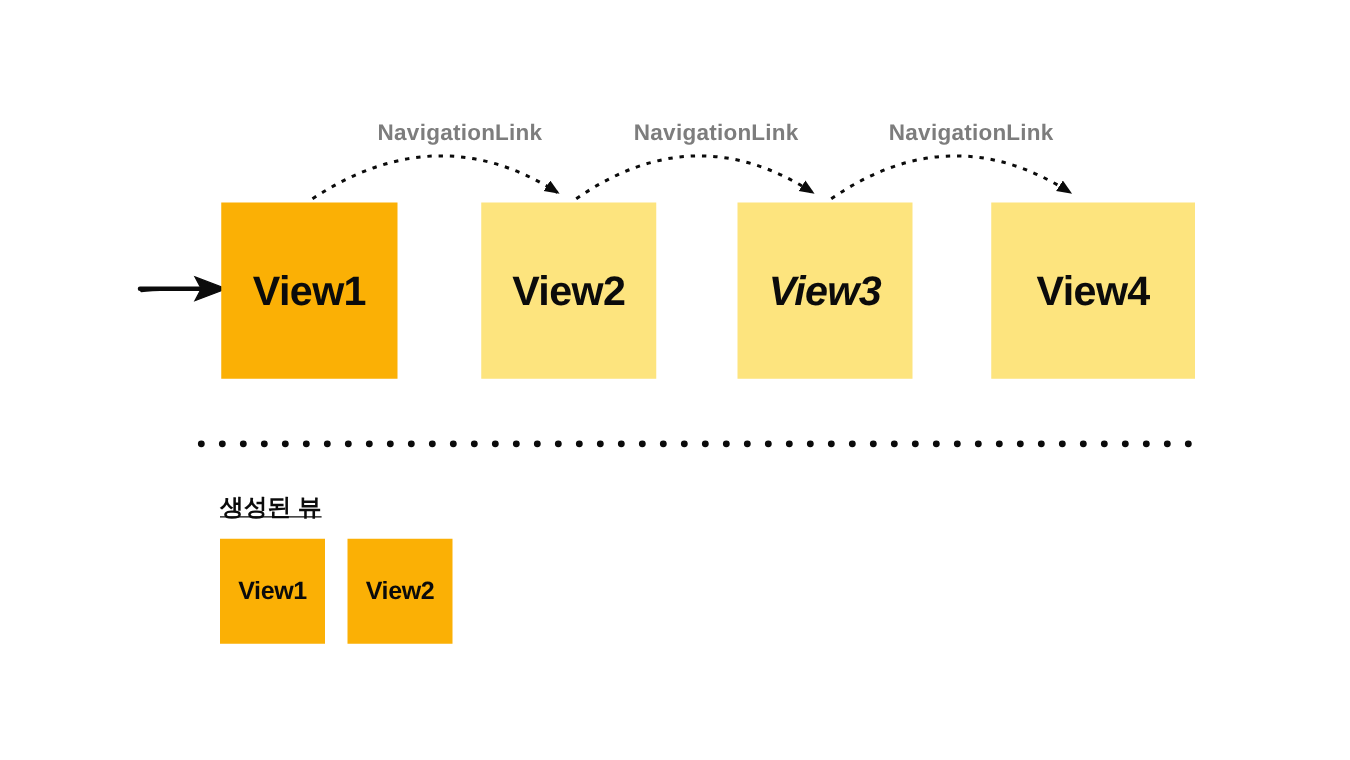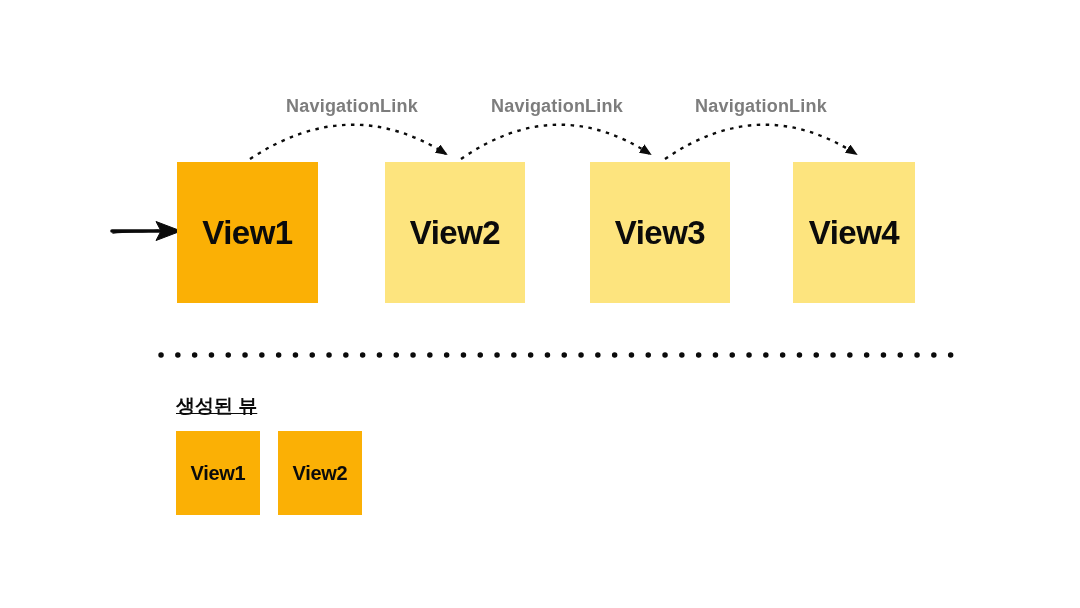--- a/index.html
+++ b/index.html
@@ -25,20 +25,21 @@
   }
   .nav-label {
     position: absolute;
     top: 96px;
     transform: translateX(-50%);
     font-size: 18px;
     font-weight: 700;
     color: var(--nav_label, #7d7d7d);
     letter-spacing: 0.2px;
     white-space: nowrap;
+    margin-left: 16px;
   }
   .nav-label-1 { left: 352px; }
   .nav-label-2 { left: 557px; }
   .nav-label-3 { left: 761px; }
   .view-box {
     position: absolute;
     top: 162px;
     width: 140px;
     height: 141px;
     display: flex;
@@ -46,22 +47,22 @@
     justify-content: center;
     font-size: 33px;
     font-weight: 700;
     color: var(--ink, #0b0b0b);
     letter-spacing: -0.5px;
   }
   .view-box.active   { background: var(--box_active, #fbb005); }
   .view-box.inactive { background: var(--box_inactive, #fde47e); }
   .view-box-1 { left: 177px; width: 141px; }
   .view-box-2 { left: 385px; }
-  .view-box-3 { left: 590px; }
-  .view-box-4 { left: 793px; width: 122px; }
+  .view-box-3 { left: 590px; font-style: italic; }
+  .view-box-4 { left: 793px; width: 163px; }
   .created-title {
     position: absolute;
     left: 176px;
     top: 393px;
     font-size: 19px;
     font-weight: 700;
     color: var(--ink, #0b0b0b);
     text-decoration: underline;
   }
   .mini-box {

